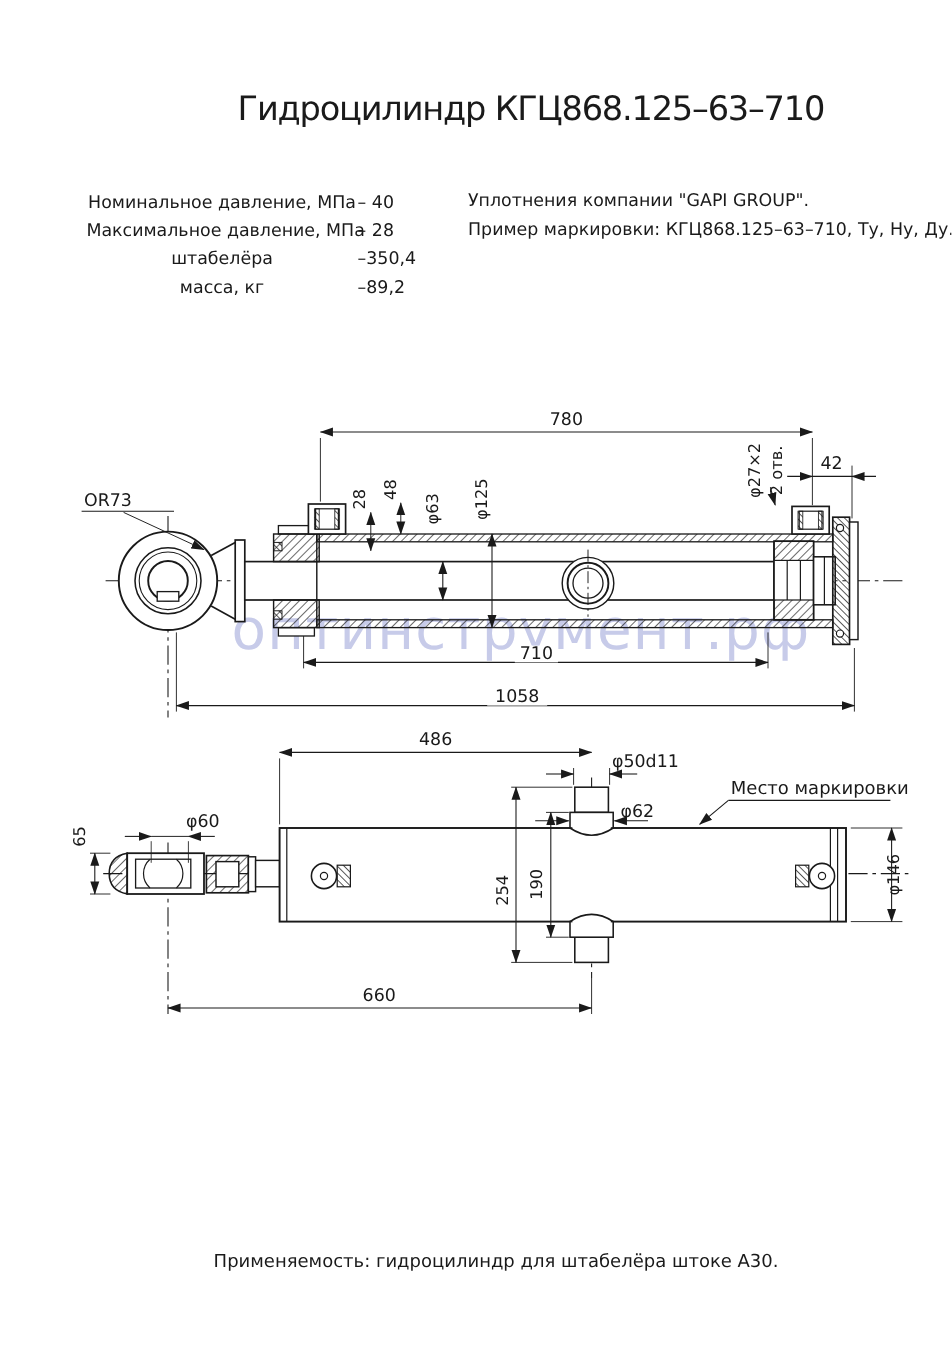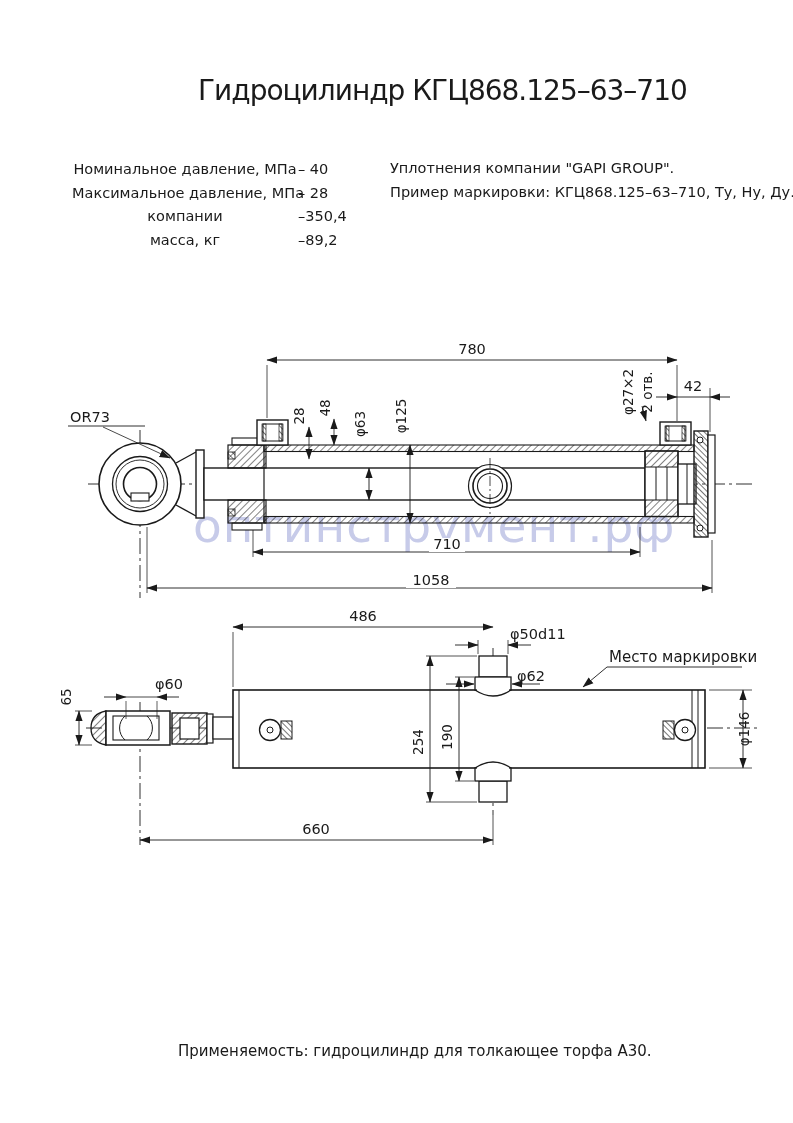--- a/index.html
+++ b/index.html
@@ -31,21 +31,21 @@
   <div class="specs">
     <div class="spec-row">
       <span class="lab">Номинальное давление, МПа</span>
       <span class="val">– 40</span>
     </div>
     <div class="spec-row">
       <span class="lab">Максимальное давление, МПа</span>
       <span class="val">– 28</span>
     </div>
     <div class="spec-row">
-      <span class="lab">компании</span>
+      <span class="lab">штабелёра</span>
       <span class="val">–350,4</span>
     </div>
     <div class="spec-row">
       <span class="lab">масса, кг</span>
       <span class="val">–89,2</span>
     </div>
   </div>
 
   <div class="notes">
     <div class="n1">Уплотнения компании "GAPI GROUP".</div>
@@ -255,14 +255,14 @@
         <text class="dimS" x="749" y="729" text-anchor="middle" transform="rotate(-90 749 729)">φ146</text>
         <text class="dimS" x="423" y="742" text-anchor="middle" transform="rotate(-90 423 742)">254</text>
         <text class="dimS" x="452" y="737" text-anchor="middle" transform="rotate(-90 452 737)">190</text>
         <text class="dimS" x="71" y="697" text-anchor="middle" transform="rotate(-90 71 697)">65</text>
         <text class="dim" x="155" y="689">φ60</text>
         <text class="dim" x="316" y="834" text-anchor="middle">660</text>
       </g>
     </g>
   </svg>
 
-  <div class="apply">Применяемость: гидроцилиндр для толкающее торфа А30.</div>
+  <div class="apply">Применяемость: гидроцилиндр для штабелёра штоке А30.</div>
 </div>
 
 </body></html>

